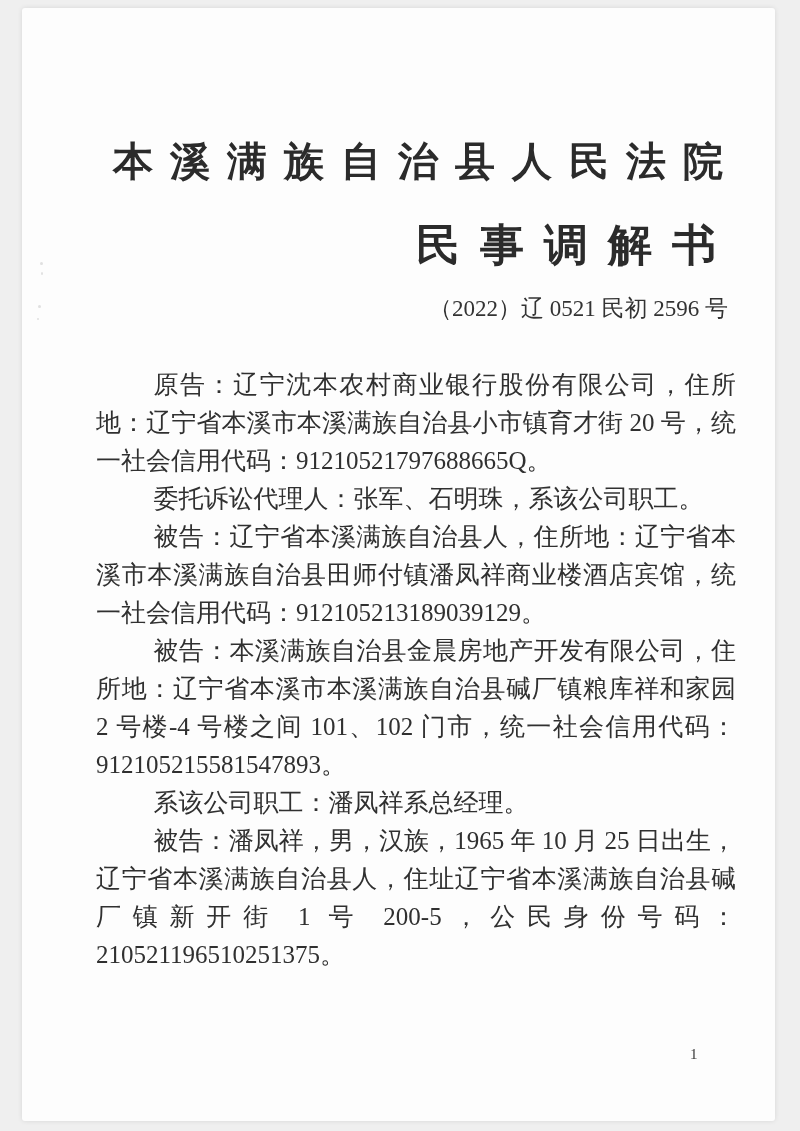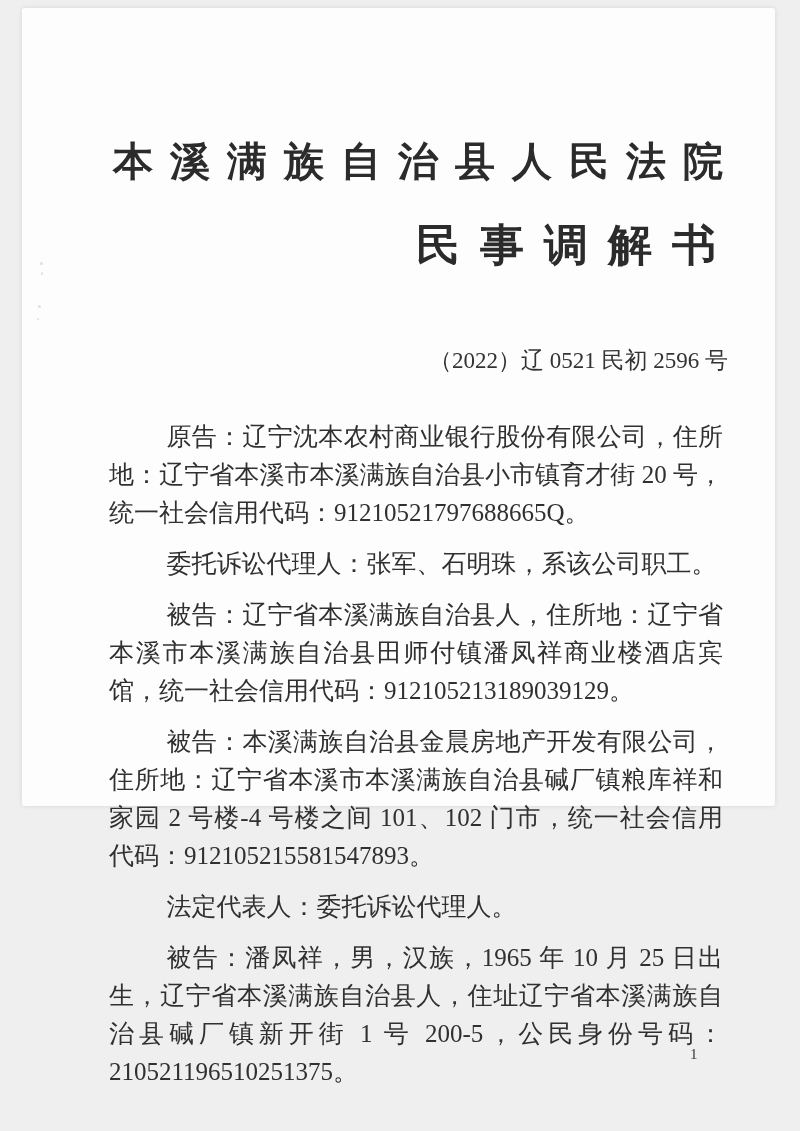--- a/index.html
+++ b/index.html
@@ -12,21 +12,21 @@
     background: #efefef;
     overflow: hidden;
     position: relative;
     font-family: "Liberation Serif", "DejaVu Serif", serif;
   }
   .page {
     position: absolute;
     left: 22px;
     top: 8px;
     width: 753px;
-    height: 798px;
+    height: 1113px;
     background: #fdfdfd;
     border-radius: 3px;
     box-shadow: 0 0 5px rgba(0,0,0,0.10);
     box-sizing: border-box;
     padding: 0 39px 16px 74px;
     color: #2e2e2e;
   }
   .court-name {
     margin-top: 132px;
     font-size: 40px;
@@ -43,32 +43,32 @@
     font-size: 44px;
     line-height: 48px;
     font-weight: bold;
     text-align: right;
     letter-spacing: 20px;
     text-indent: 20px;
     white-space: nowrap;
     color: #2b2b2b;
   }
   .case-number {
-    margin-top: 76px;
+    margin-top: 24px;
     font-size: 23px;
     line-height: 30px;
     text-align: right;
     padding-right: 8px;
     color: #333333;
   }
   .body-text {
     margin-top: 42px;
   }
   .body-text p {
-    margin: 13px;
+    margin: 0;
     font-size: 25px;
     line-height: 38px;
     text-align: justify;
     text-justify: inter-ideograph;
     text-indent: 2.3em;
     color: #303030;
   }
   .page-number {
     position: absolute;
     left: 668px;
@@ -96,21 +96,21 @@
 
   <div class="doc-type">民事调解书</div>
 
   <div class="case-number">（2022）辽 0521 民初 2596 号</div>
 
   <div class="body-text">
     <p>原告：辽宁沈本农村商业银行股份有限公司，住所地：辽宁省本溪市本溪满族自治县小市镇育才街 20 号，统一社会信用代码：91210521797688665Q。</p>
     <p>委托诉讼代理人：张军、石明珠，系该公司职工。</p>
     <p>被告：辽宁省本溪满族自治县人，住所地：辽宁省本溪市本溪满族自治县田师付镇潘凤祥商业楼酒店宾馆，统一社会信用代码：912105213189039129。</p>
     <p>被告：本溪满族自治县金晨房地产开发有限公司，住所地：辽宁省本溪市本溪满族自治县碱厂镇粮库祥和家园 2 号楼-4 号楼之间 101、102 门市，统一社会信用代码：912105215581547893。</p>
-    <p>法定代表人：委托诉讼代理人。</p>
+    <p>系该公司职工：潘凤祥系总经理。</p>
     <p>被告：潘凤祥，男，汉族，1965 年 10 月 25 日出生，辽宁省本溪满族自治县人，住址辽宁省本溪满族自治县碱厂镇新开街 1 号 200-5，公民身份号码：210521196510251375。</p>
   </div>
 
   <div class="page-number">1</div>
 
 </div>
 
 <div class="speckle s1"></div>
 <div class="speckle s2"></div>
 <div class="speckle s3"></div>

